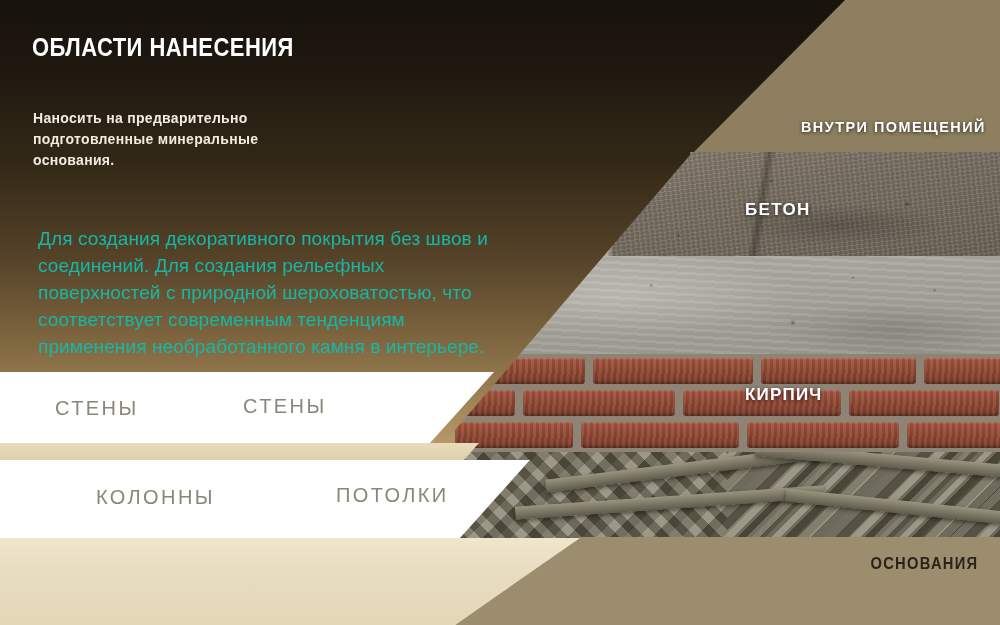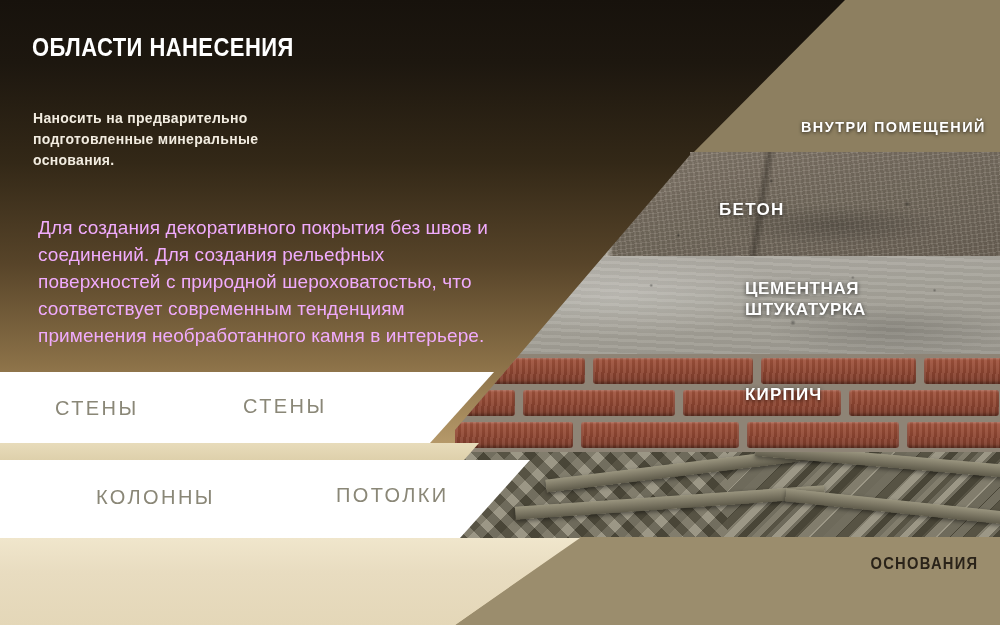--- a/index.html
+++ b/index.html
@@ -169,22 +169,22 @@
   .subtext{
     position:absolute;left:33px;top:108px;
     color:#f2ece0;
     font-size:14px;
     font-weight:bold;
     line-height:1.5;
     letter-spacing:.3px;
     width:300px;
   }
   .bodytext{
-    position:absolute;left:38px;top:215px;
-    color:#f0abfc;
+    position:absolute;left:38px;top:226px;
+    color:#14b8a6;
     font-size:19px;
     line-height:1.42;
     width:450px;
     letter-spacing:.1px;
   }
 
   .band-label{
     position:absolute;
     color:#8a8777;
     font-size:20px;
@@ -204,21 +204,21 @@
     letter-spacing:.6px;
     line-height:1.24;
     text-shadow:0 1px 4px rgba(0,0,0,.7);
     white-space:pre-line;
   }
   #lbl-indoor{
     right:14px;top:117px;
     font-size:15.5px;letter-spacing:1.6px;
     transform:scaleX(.93);transform-origin:right center;
   }
-  #lbl-concrete{left:719px;top:199px;letter-spacing:1.3px;}
+  #lbl-concrete{left:745px;top:199px;letter-spacing:1.3px;}
   #lbl-cement{left:745px;top:278px;}
   #lbl-brick{left:745px;top:384px;letter-spacing:1.2px;}
   #lbl-gypsum{left:745px;top:455px;}
   #lbl-bases{
     right:22px;top:554px;
     color:#2a2319;
     font-size:16px;letter-spacing:1.4px;
     text-shadow:none;
     transform:scaleX(.92);transform-origin:right center;
   }
@@ -273,18 +273,16 @@
   <div class="subtext">Наносить на предварительно подготовленные минеральные основания.</div>
   <div class="bodytext">Для создания декоративного покрытия без швов и соединений. Для создания рельефных поверхностей с природной шероховатостью, что соответствует современным тенденциям применения необработанного камня в интерьере.</div>
 
   <div class="band-label" id="lbl-walls">СТЕНЫ</div>
   <div class="band-label" id="lbl-friezes">СТЕНЫ</div>
   <div class="band-label" id="lbl-columns">КОЛОННЫ</div>
   <div class="band-label" id="lbl-ceilings">ПОТОЛКИ</div>
 
   <div class="photo-label" id="lbl-indoor">ВНУТРИ ПОМЕЩЕНИЙ</div>
   <div class="photo-label" id="lbl-concrete">БЕТОН</div>
-  <div class="photo-label" id="lbl-cement">ЦЕМЕНТНАЯ
-ШТУКАТУРКА</div>
   <div class="photo-label" id="lbl-brick">КИРПИЧ</div>
   <div class="photo-label" id="lbl-bases">ОСНОВАНИЯ</div>
 
 </div>
 
 </body></html>

